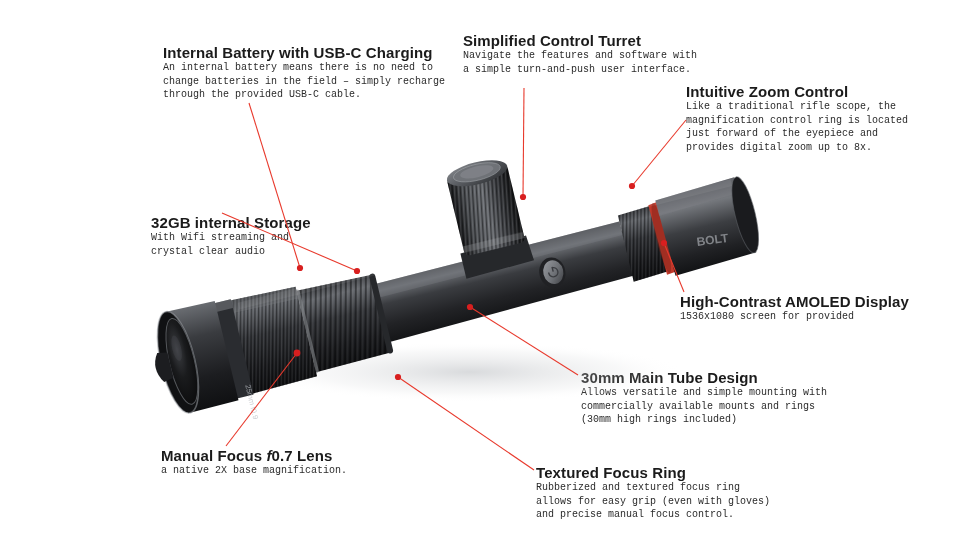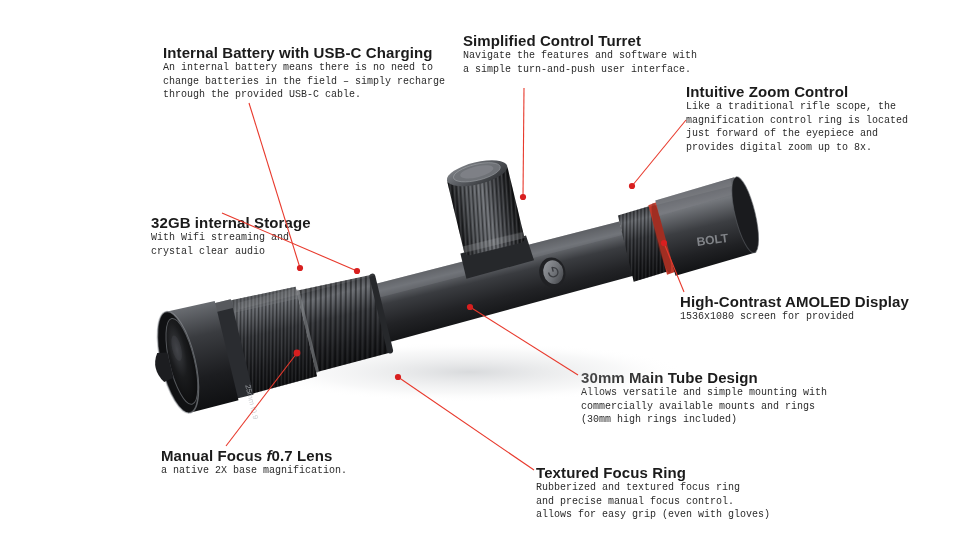--- a/index.html
+++ b/index.html
@@ -287,22 +287,22 @@
       <div>Allows versatile and simple mounting with</div>
       <div>commercially available mounts and rings</div>
       <div>(30mm high rings included)</div>
     </div>
   </div>
 
   <div class="callout" style="left:536px; top:466px;">
     <p class="c-title">Textured Focus Ring</p>
     <div class="c-body">
       <div>Rubberized and textured focus ring</div>
+      <div>allows for easy grip (even with gloves)</div>
       <div>and precise manual focus control.</div>
-      <div>allows for easy grip (even with gloves)</div>
     </div>
   </div>
 
   <div class="callout" style="left:161px; top:449px;">
     <p class="c-title"><span>Manual Focus </span><span class="ital">f</span><span>0.7 Lens</span></p>
     <div class="c-body">
       <div>a native 2X base magnification.</div>
     </div>
   </div>
 

